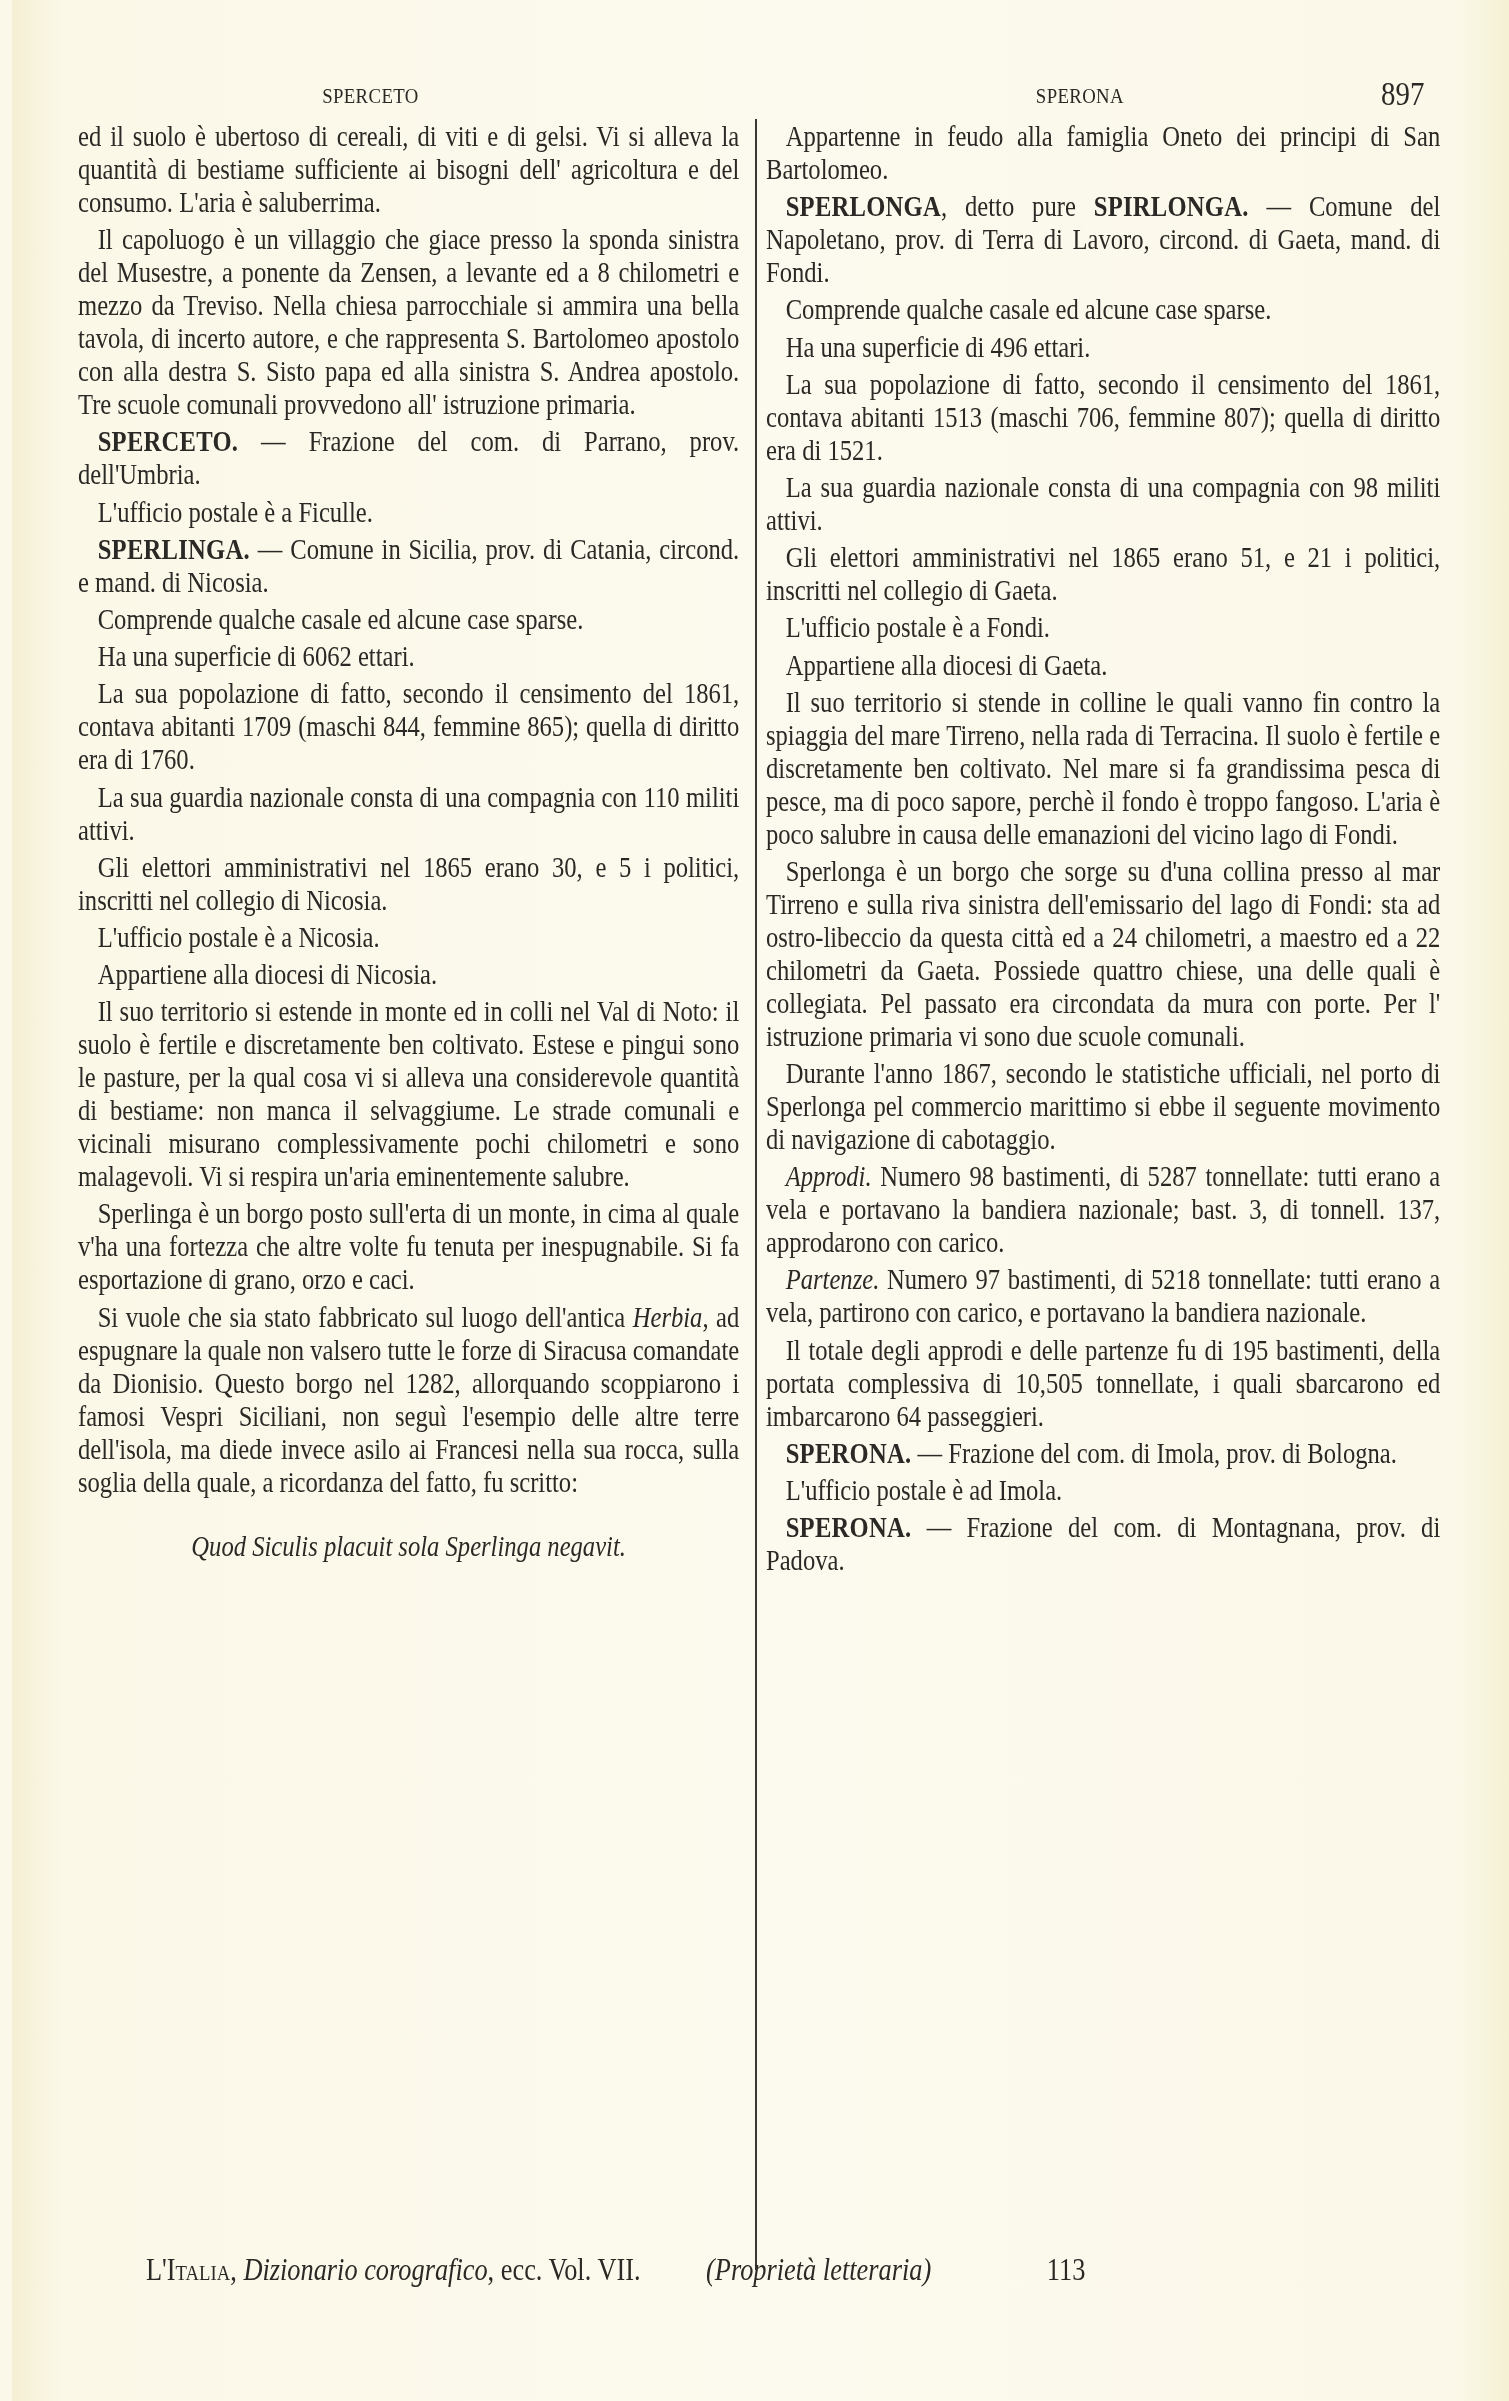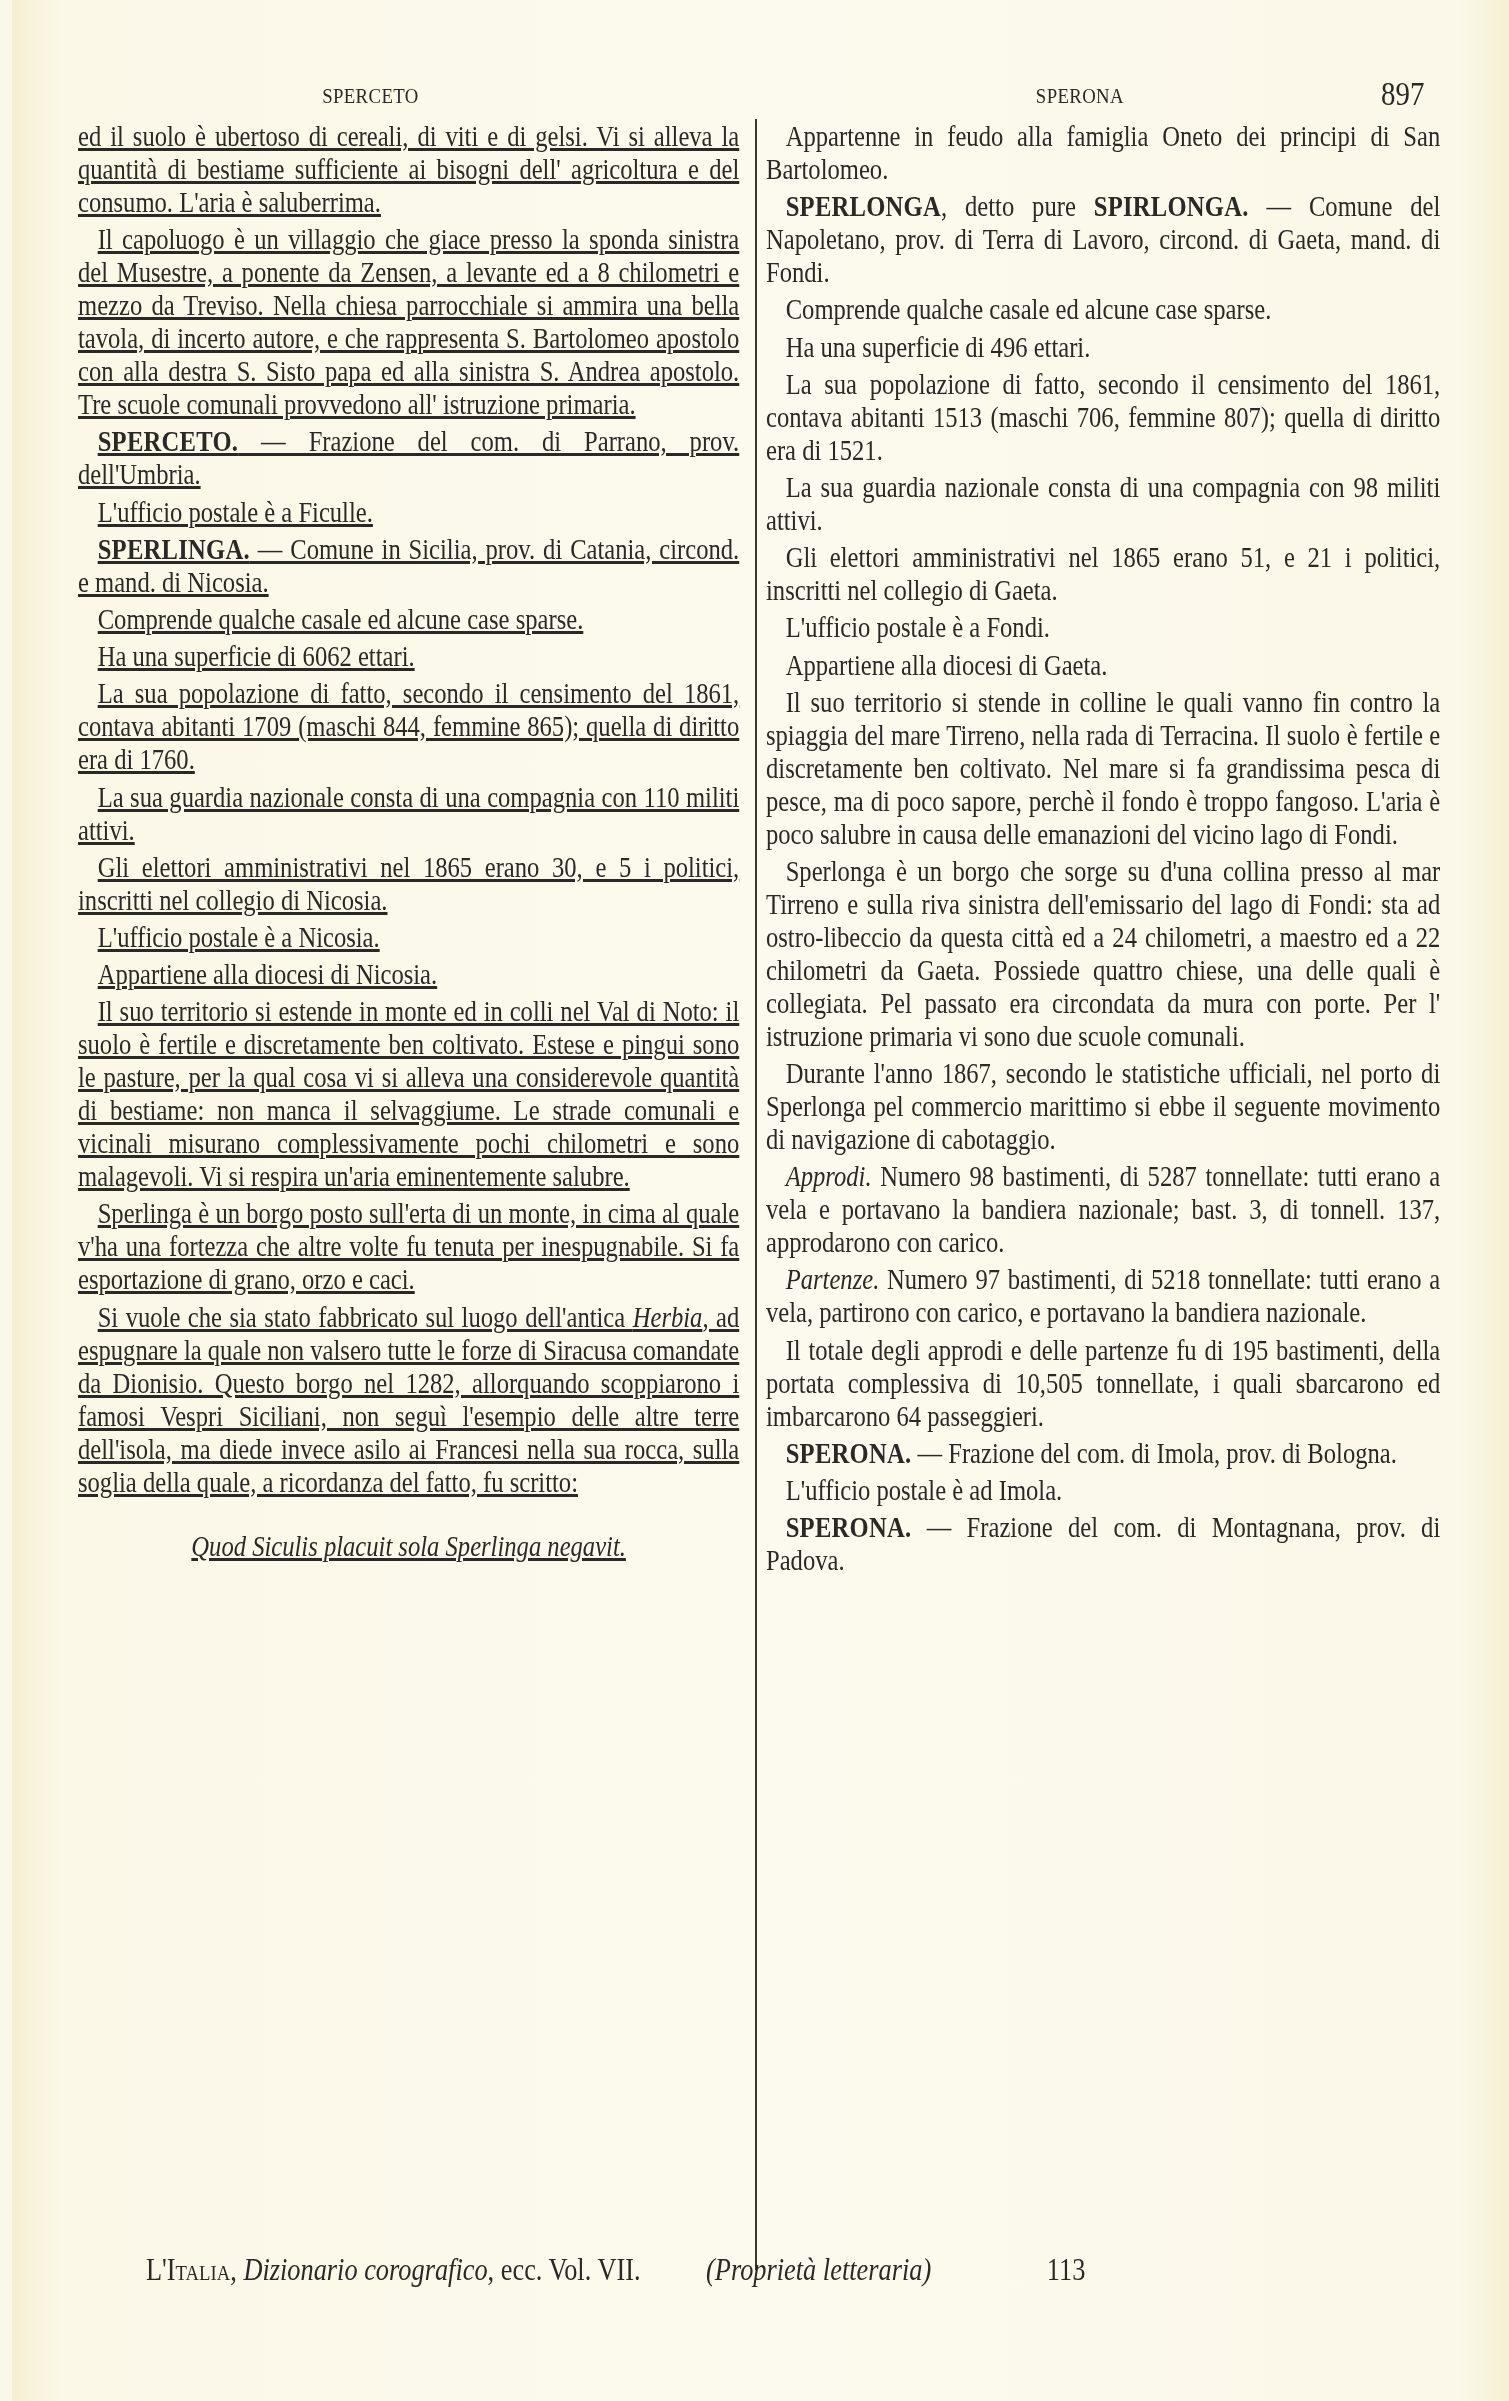--- a/index.html
+++ b/index.html
@@ -37,21 +37,21 @@
     transform: scaleX(0.85);
     transform-origin: left;
   }
   .column {
     position: absolute;
     top: 119px;
     font-size: 30px;
     line-height: 33px;
     text-align: justify;
   }
-  .col-left { left: 66px; width: 661px; text-decoration: underline; }
+  .col-left { left: 66px; width: 661px; }
   .col-right { left: 754px; width: 674px; }
   .column p {
     margin: 0 0 4.2px 0;
     text-indent: 24px;
     transform-origin: left top;
   }
   .column p.noindent { text-indent: 0; }
   .column .narrow {
     display: block;
     transform: scaleX(0.82);

